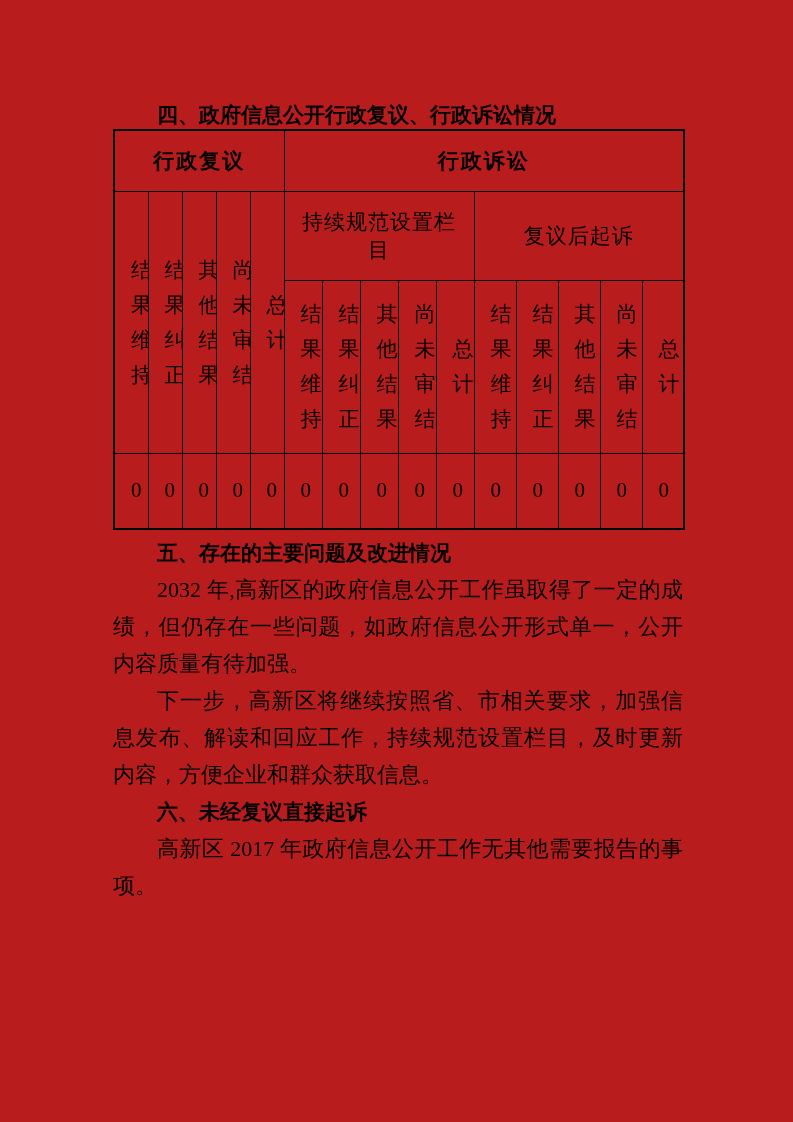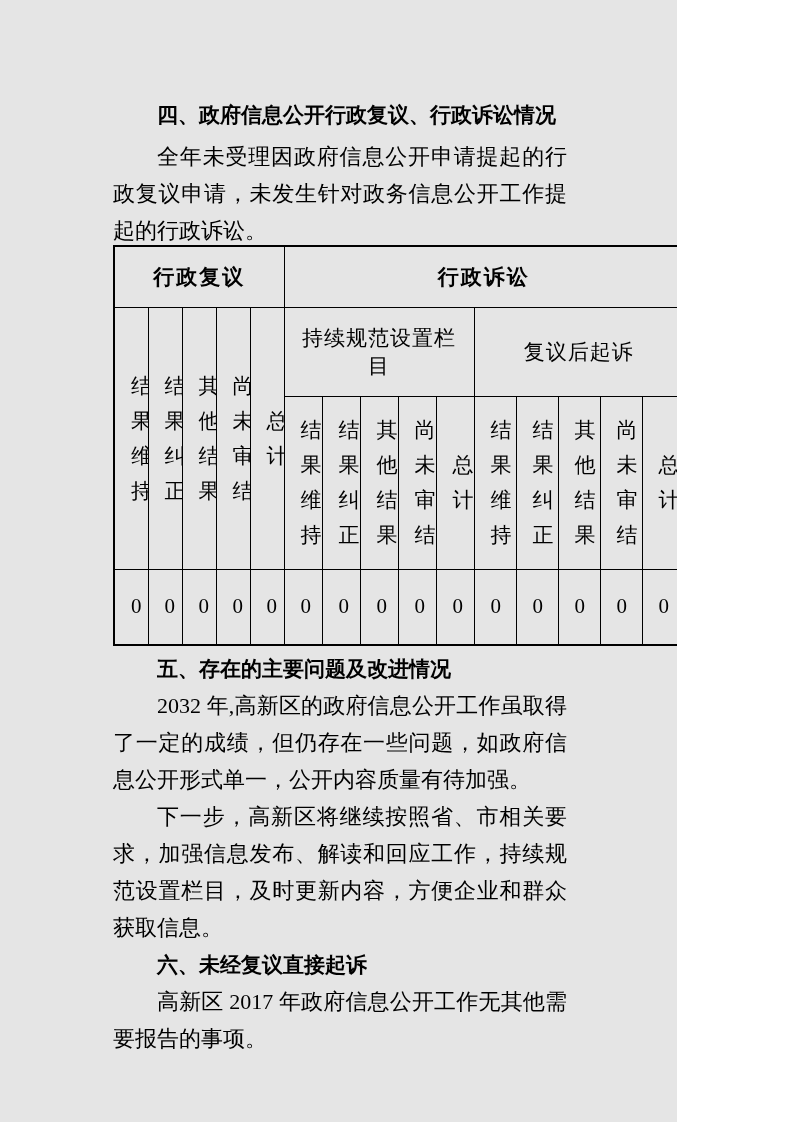--- a/index.html
+++ b/index.html
@@ -4,22 +4,22 @@
 <style>
   * { margin: 0; padding: 0; box-sizing: border-box; }
   html, body { background: #ffffff; }
   body {
     width: 793px; height: 1122px;
     font-family: "Liberation Serif", "DejaVu Serif", serif;
     color: #000000;
     overflow: hidden;
   }
   .page {
-    width: 677px; height: 1122px;
-    background: #e5e5e5;
+    width: 793px; height: 1122px;
+    background: #b91c1c;
     padding: 96px 110px 0 113px;
     overflow: hidden;
   }
   .heading {
     font-family: "Liberation Sans", "DejaVu Sans", sans-serif;
     font-weight: bold;
     font-size: 21px;
     line-height: 37px;
     text-indent: 44px;
     white-space: nowrap;
@@ -71,21 +71,20 @@
   }
   td.val { font-size: 21px; }
 </style>
 </head>
 <body>
 
 <div class="page">
 
   <div class="heading">四、政府信息公开行政复议、行政诉讼情况</div>
 
-  <div class="para para-first">全年未受理因政府信息公开申请提起的行政复议申请，未发生针对政务信息公开工作提起的行政诉讼。</div>
 
   <table class="report-table">
     <colgroup>
       <col style="width:34px">
         <col style="width:34px">
         <col style="width:34px">
         <col style="width:34px">
         <col style="width:34px">
       <col style="width:38px">
         <col style="width:38px">

